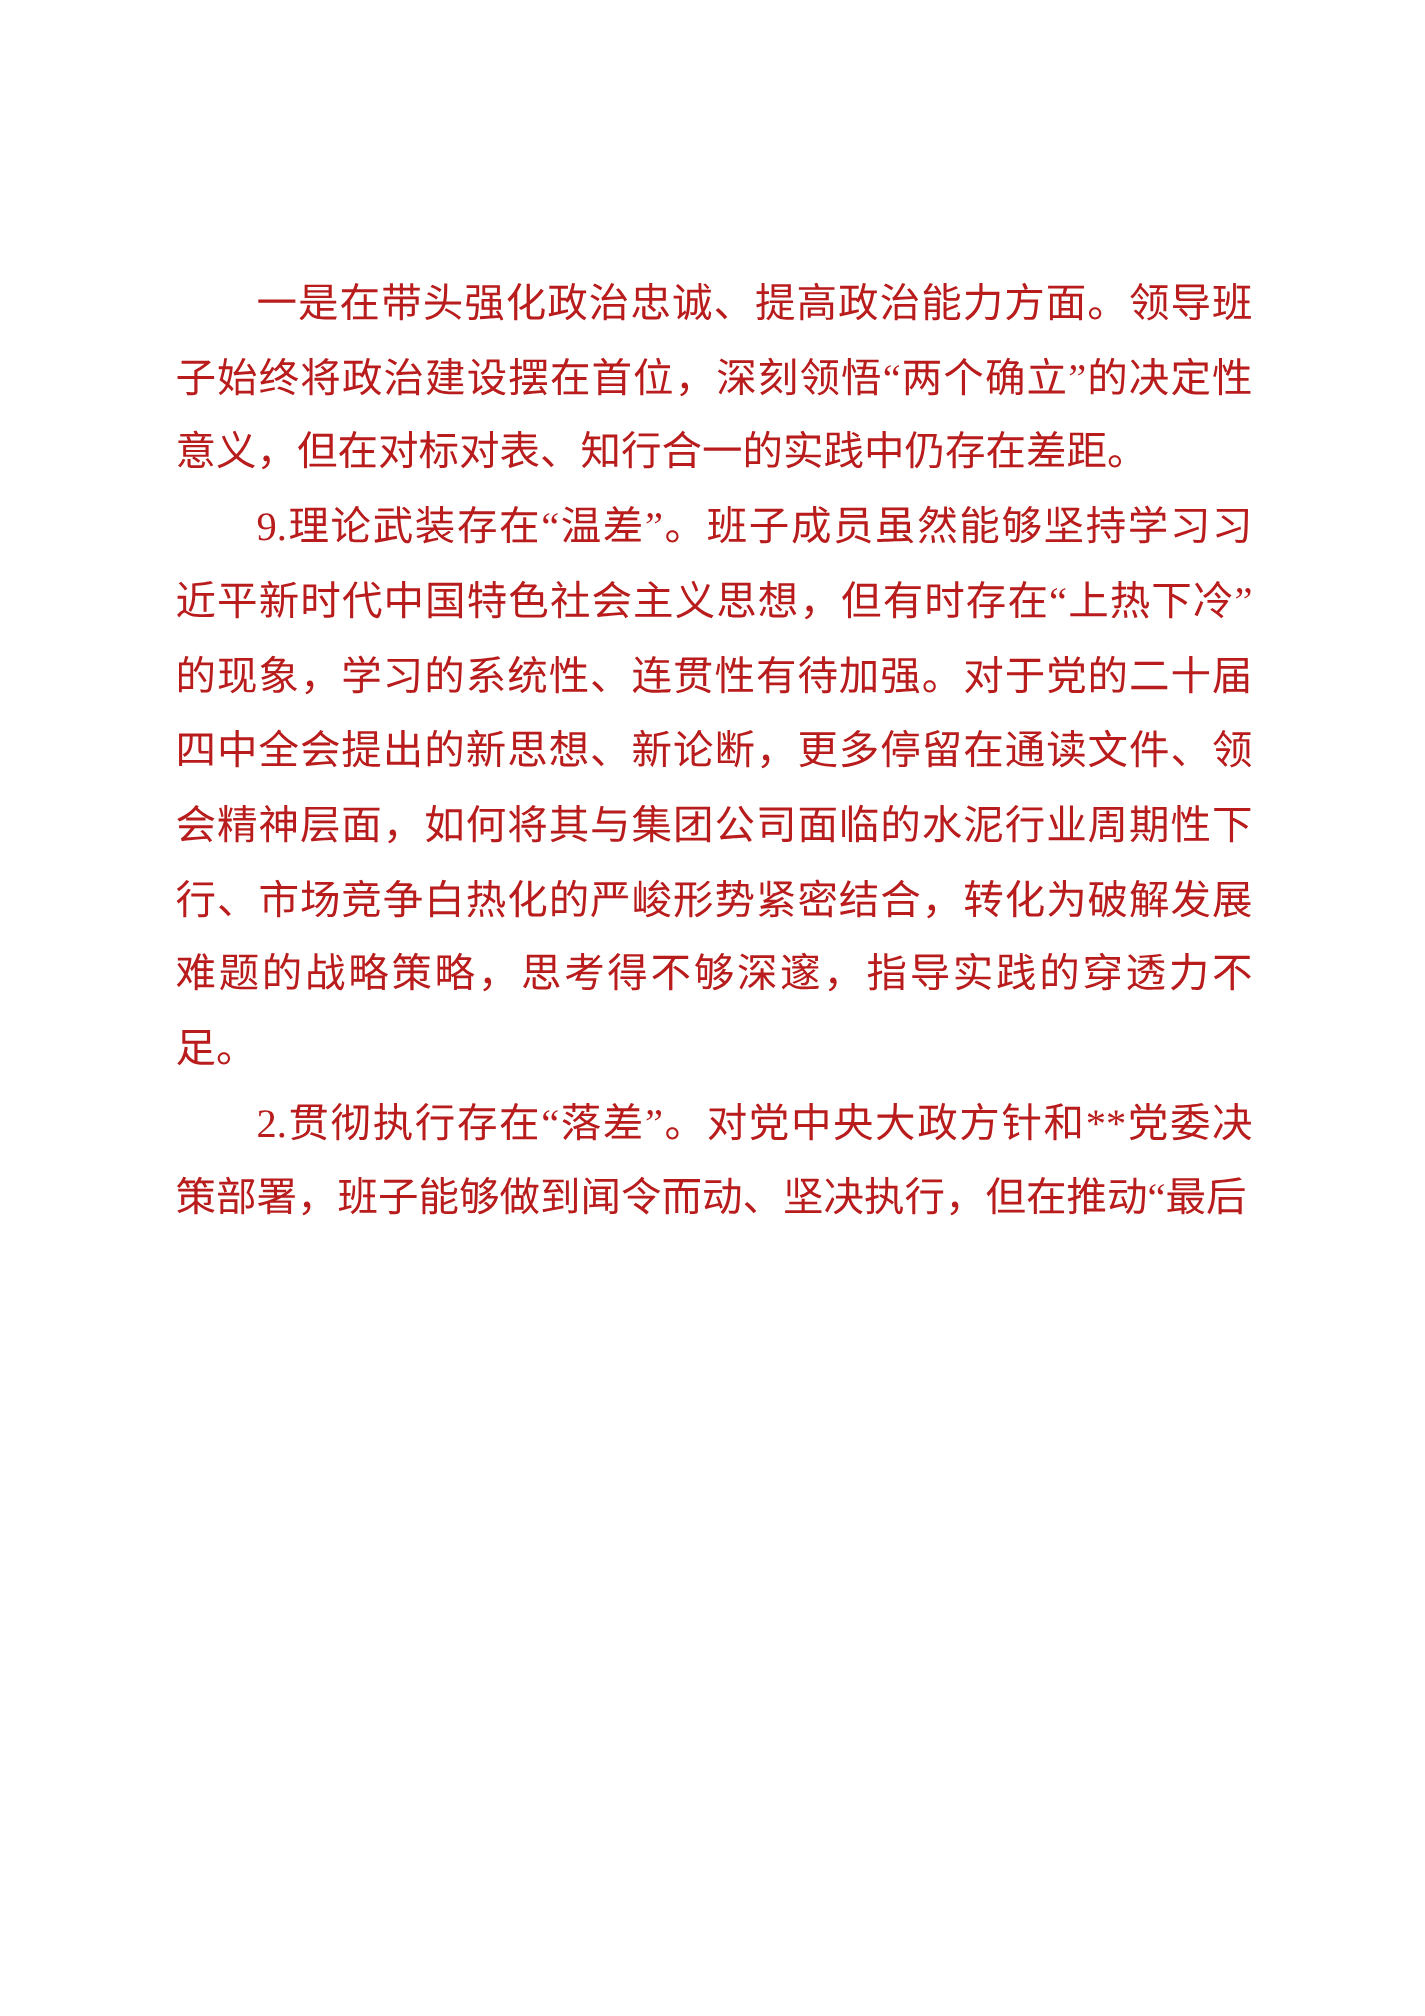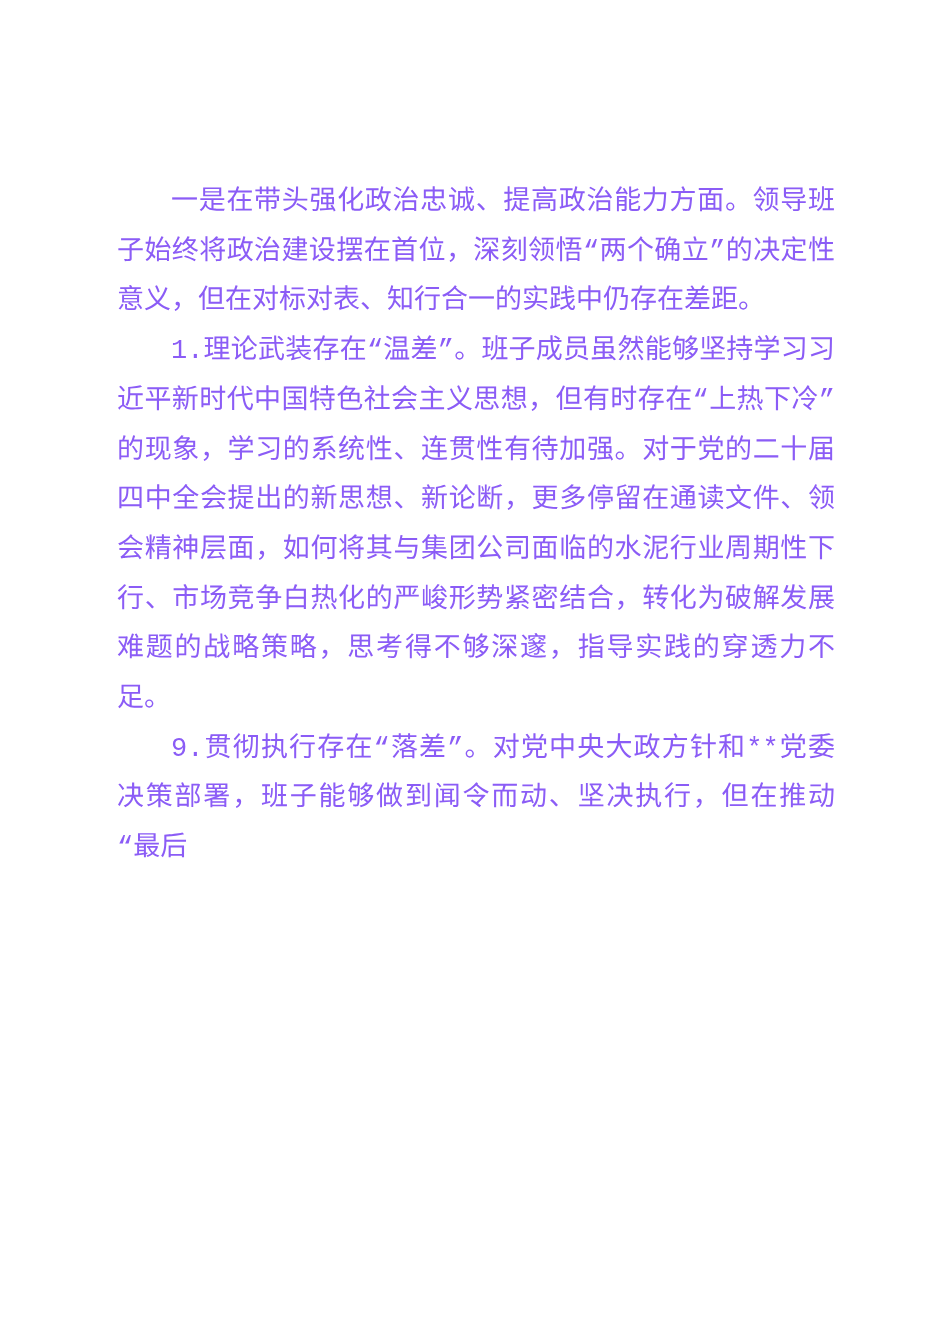--- a/index.html
+++ b/index.html
@@ -24,32 +24,32 @@
   }
   .text-block {
     position: absolute;
     left: 117px;
     top: 178px;
     width: 718px;
   }
   .para {
     margin: 0;
     padding: 0;
-    color: #8b5cf6;
+    color: #b91c1c;
     font-size: 27px;
     line-height: 49.7px;
     text-align: justify;
     text-justify: inter-ideograph;
     text-indent: 54px;
     word-break: break-all;
-    font-family: Liberation Mono, monospace;
+    font-family: Liberation Serif, serif;
   }
 </style>
 </head>
 <body>
 
 <div class="doc-page">
   <div class="text-block">
     <p class="para">一是在带头强化政治忠诚、提高政治能力方面。领导班子始终将政治建设摆在首位，深刻领悟“两个确立”的决定性意义，但在对标对表、知行合一的实践中仍存在差距。</p>
-    <p class="para">1.理论武装存在“温差”。班子成员虽然能够坚持学习习近平新时代中国特色社会主义思想，但有时存在“上热下冷”的现象，学习的系统性、连贯性有待加强。对于党的二十届四中全会提出的新思想、新论断，更多停留在通读文件、领会精神层面，如何将其与集团公司面临的水泥行业周期性下行、市场竞争白热化的严峻形势紧密结合，转化为破解发展难题的战略策略，思考得不够深邃，指导实践的穿透力不足。</p>
-    <p class="para">9.贯彻执行存在“落差”。对党中央大政方针和**党委决策部署，班子能够做到闻令而动、坚决执行，但在推动“最后</p>
+    <p class="para">9.理论武装存在“温差”。班子成员虽然能够坚持学习习近平新时代中国特色社会主义思想，但有时存在“上热下冷”的现象，学习的系统性、连贯性有待加强。对于党的二十届四中全会提出的新思想、新论断，更多停留在通读文件、领会精神层面，如何将其与集团公司面临的水泥行业周期性下行、市场竞争白热化的严峻形势紧密结合，转化为破解发展难题的战略策略，思考得不够深邃，指导实践的穿透力不足。</p>
+    <p class="para">2.贯彻执行存在“落差”。对党中央大政方针和**党委决策部署，班子能够做到闻令而动、坚决执行，但在推动“最后</p>
   </div>
 </div>
 
 </body></html>

